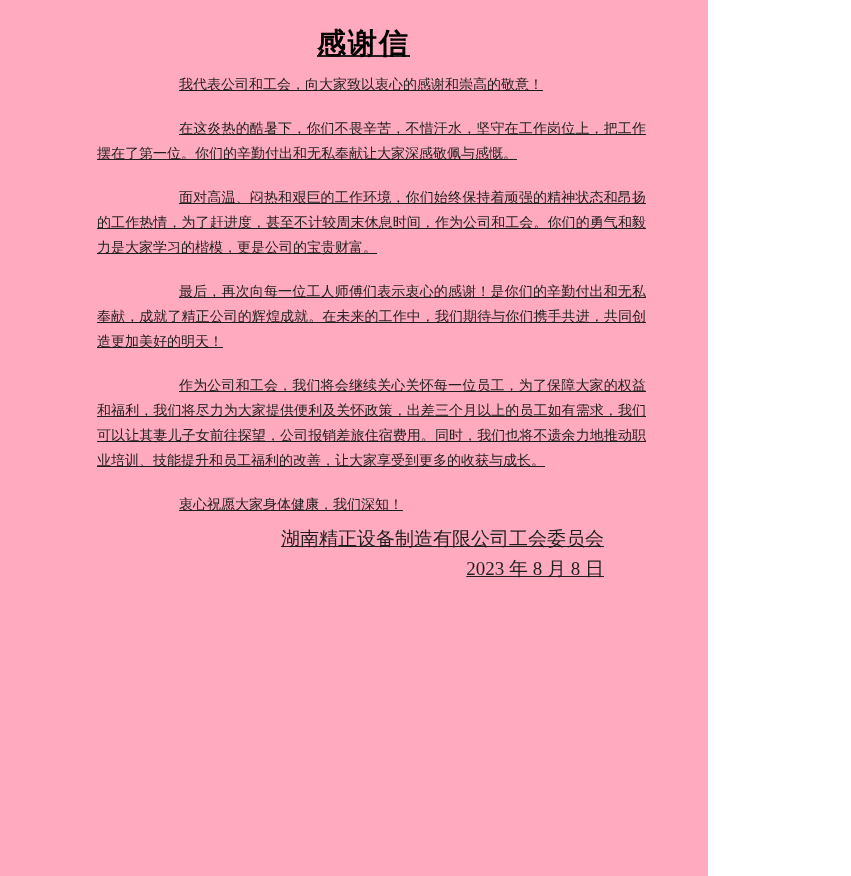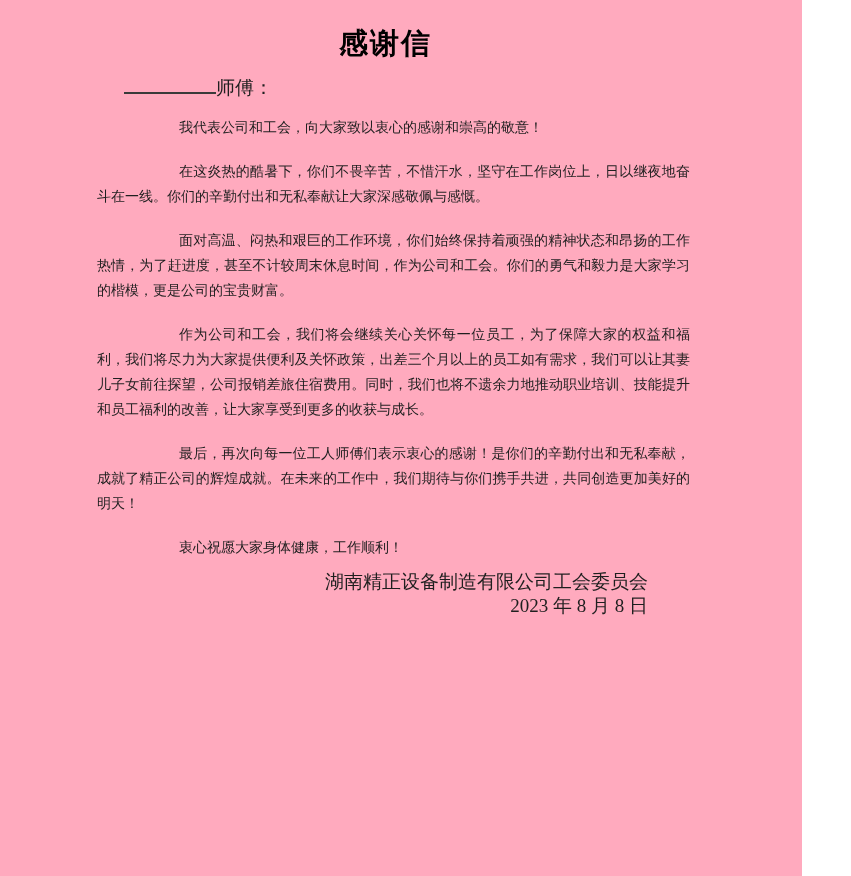--- a/index.html
+++ b/index.html
@@ -1,25 +1,26 @@
 <!DOCTYPE html>
 <html style="--page-bg: #ffaabe; --body-text: #1f1f1f; --title-text: #000000; --underline: #3a3a3a;"><head>
 <meta charset="utf-8">
 <style>
   html, body { margin: 0; padding: 0; }
   .page {
     position: relative;
-    width: 802px;
+    width: 708px;
     height: 876px;
     overflow: hidden;
     box-sizing: border-box;
     background: var(--page-bg, #ffaabe);
     color: var(--body-text, #1f1f1f);
     font-family: "Liberation Serif", "DejaVu Serif", serif;
-    padding: 26px 112px 0 81px;
+    padding: 26px 62px 0 81px;
+    text-decoration: underline;
   }
   .title {
     margin: 0 0 12px 0;
     font-size: 29px;
     line-height: 34px;
     font-weight: bold;
     text-align: center;
     color: var(--title-text, #000);
     letter-spacing: 2px;
   }
@@ -44,40 +45,37 @@
     text-indent: 82px;
   }
   .closing { margin-bottom: 20px; }
   .closing-last { margin-bottom: 10px; }
   .sign-block {
     font-size: 19px;
     line-height: 24px;
     text-align: right;
     padding-right: 42px;
   }
-  .sign-line { margin: 0 0 0 0; }
+  .sign-line { margin: 0 0 6px 0; }
   .date-line { margin: 0; }
 </style>
 </head>
 <body>
 
 <div class="page">
 
   <h1 class="title">感谢信</h1>
 
-  <div class="salutation">
-    <span class="blank-line"></span><span>师傅：</span>
-  </div>
 
   <p class="para">我代表公司和工会，向大家致以衷心的感谢和崇高的敬意！</p>
-  <p class="para">在这炎热的酷暑下，你们不畏辛苦，不惜汗水，坚守在工作岗位上，日以继夜地奋斗在一线。你们的辛勤付出和无私奉献让大家深感敬佩与感慨。</p>
+  <p class="para">在这炎热的酷暑下，你们不畏辛苦，不惜汗水，坚守在工作岗位上，把工作摆在了第一位。你们的辛勤付出和无私奉献让大家深感敬佩与感慨。</p>
   <p class="para">面对高温、闷热和艰巨的工作环境，你们始终保持着顽强的精神状态和昂扬的工作热情，为了赶进度，甚至不计较周末休息时间，作为公司和工会。你们的勇气和毅力是大家学习的楷模，更是公司的宝贵财富。</p>
+  <p class="para">最后，再次向每一位工人师傅们表示衷心的感谢！是你们的辛勤付出和无私奉献，成就了精正公司的辉煌成就。在未来的工作中，我们期待与你们携手共进，共同创造更加美好的明天！</p>
   <p class="para">作为公司和工会，我们将会继续关心关怀每一位员工，为了保障大家的权益和福利，我们将尽力为大家提供便利及关怀政策，出差三个月以上的员工如有需求，我们可以让其妻儿子女前往探望，公司报销差旅住宿费用。同时，我们也将不遗余力地推动职业培训、技能提升和员工福利的改善，让大家享受到更多的收获与成长。</p>
-  <p class="para">最后，再次向每一位工人师傅们表示衷心的感谢！是你们的辛勤付出和无私奉献，成就了精正公司的辉煌成就。在未来的工作中，我们期待与你们携手共进，共同创造更加美好的明天！</p>
 
-  <p class="para closing-last">衷心祝愿大家身体健康，工作顺利！</p>
+  <p class="para closing-last">衷心祝愿大家身体健康，我们深知！</p>
 
   <div class="sign-block">
     <p class="sign-line">湖南精正设备制造有限公司工会委员会</p>
     <p class="date-line">2023 年 8 月 8 日</p>
   </div>
 
 </div>
 
 </body></html>

